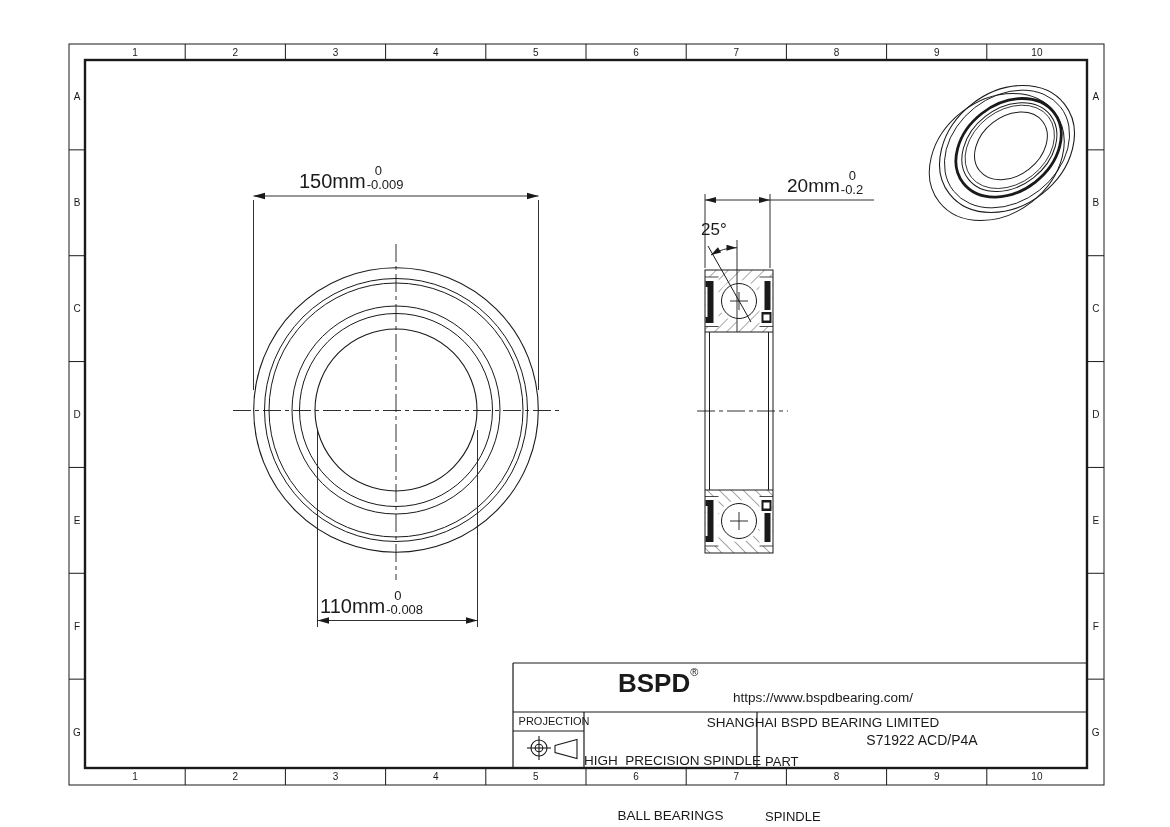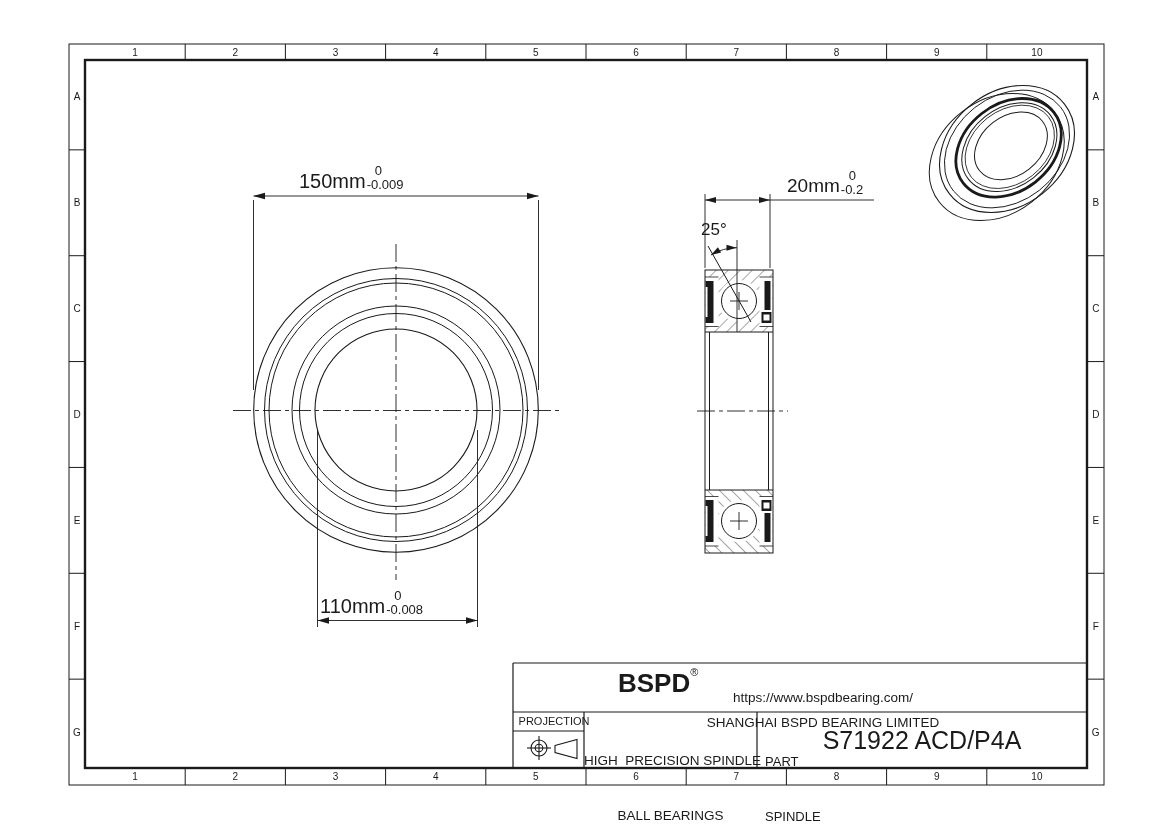--- a/index.html
+++ b/index.html
@@ -19,21 +19,21 @@
   .tb{position:absolute;}
   .tb-logo{left:618px;top:670px;display:flex;align-items:flex-start;}
   .tb-logo .logo-main{font-size:26px;font-weight:bold;letter-spacing:0px;line-height:1;}
   .tb-logo .logo-reg{font-size:11px;line-height:1;margin-top:-3px;}
   .tb-company{left:703px;top:675px;width:240px;text-align:center;font-size:13.5px;line-height:1.15;margin-top:40px;}
   .tb-url{left:703px;top:690px;width:240px;text-align:center;font-size:13.5px;line-height:1.15;}
   .tb-projection{left:513px;top:715px;width:82px;text-align:center;font-size:11px;}
   .tb-product{left:584px;top:716px;width:173px;text-align:center;font-size:13.5px;line-height:1.35;}
   .tb-partlabel{left:765px;top:717px;font-size:13px;line-height:1.4;}
   .tb-partnumber{left:757px;top:712px;width:330px;height:56px;display:flex;align-items:center;
-                 justify-content:center;font-size:25px;border-radius:23px;}
+                 justify-content:center;font-size:14px;border-radius:23px;}
 </style>
 </head>
 <body>
 
 <div class="sheet">
 
   <svg width="1170" height="827" viewBox="0 0 1170 827">
     <defs>
       <pattern id="hatchA" width="8.5" height="8.5" patternUnits="userSpaceOnUse" patternTransform="rotate(45)">
         <line x1="0" y1="0" x2="0" y2="8.5" stroke="#3d3d3d" stroke-width="0.9"></line>

